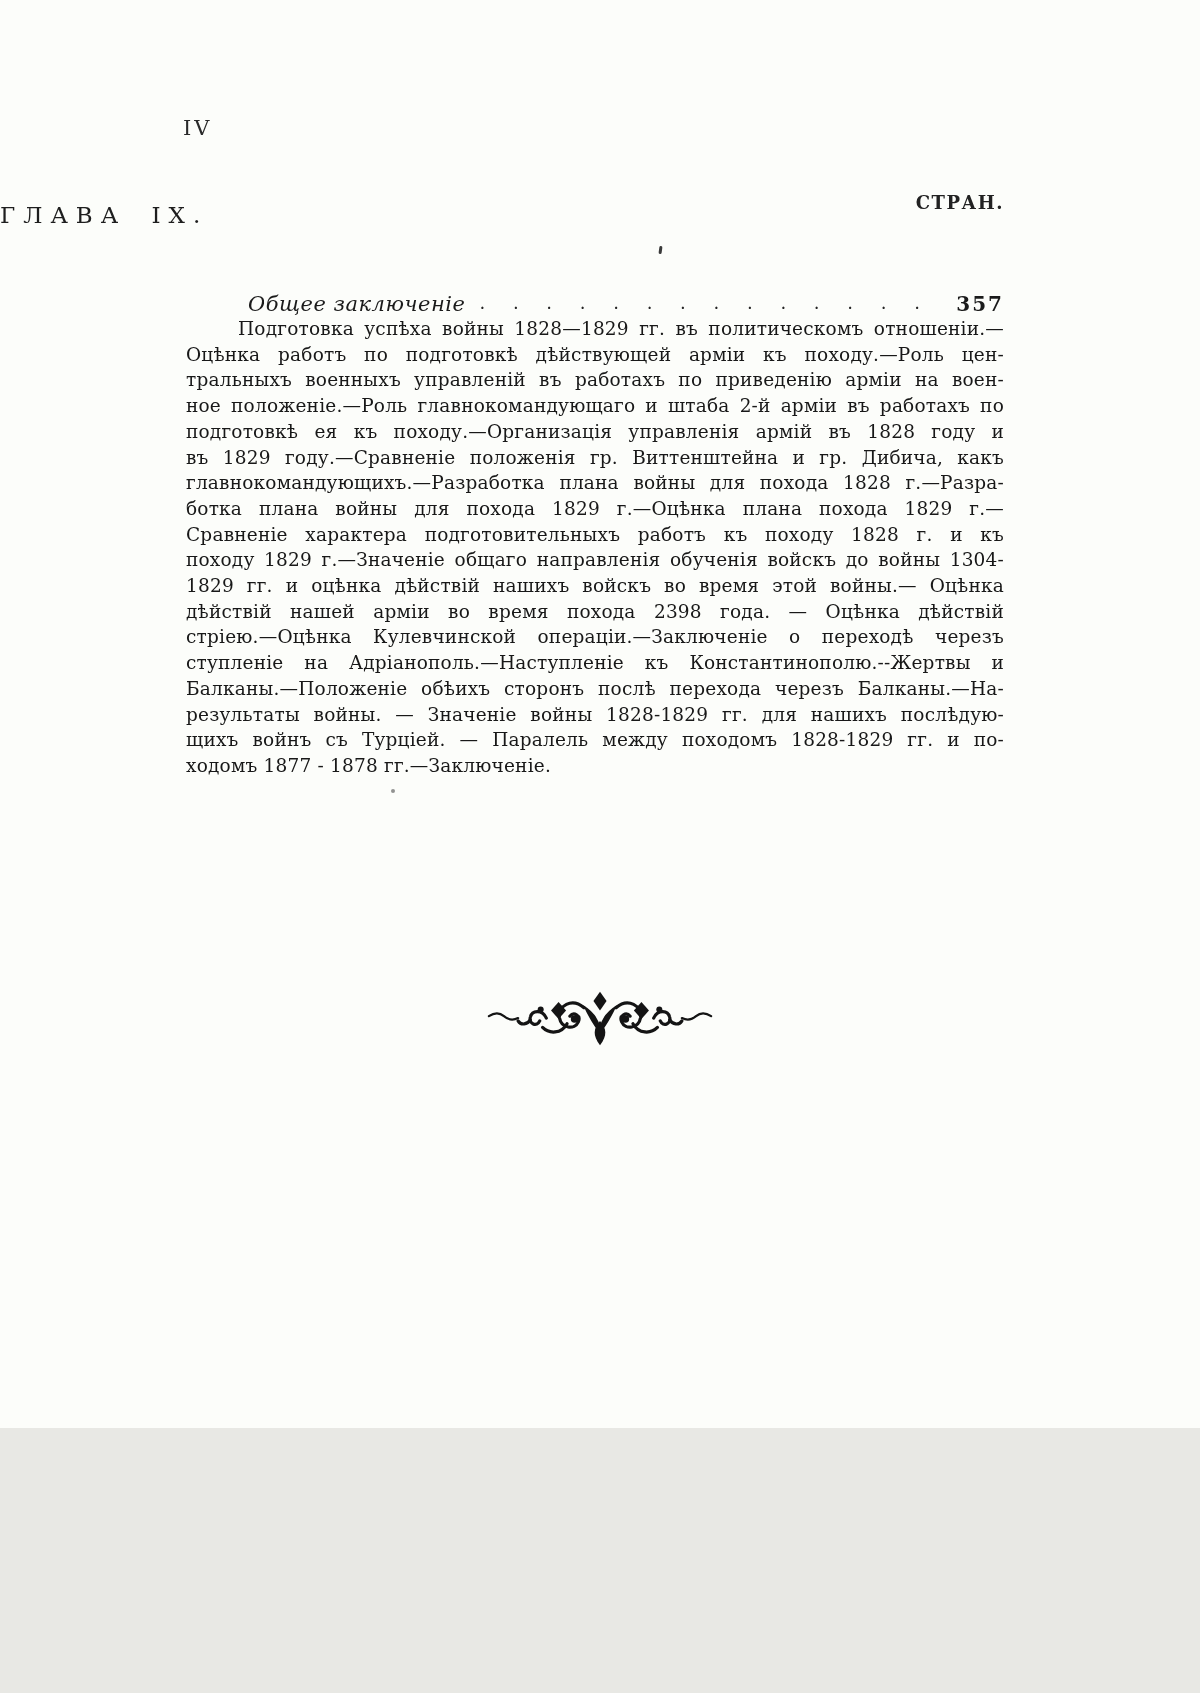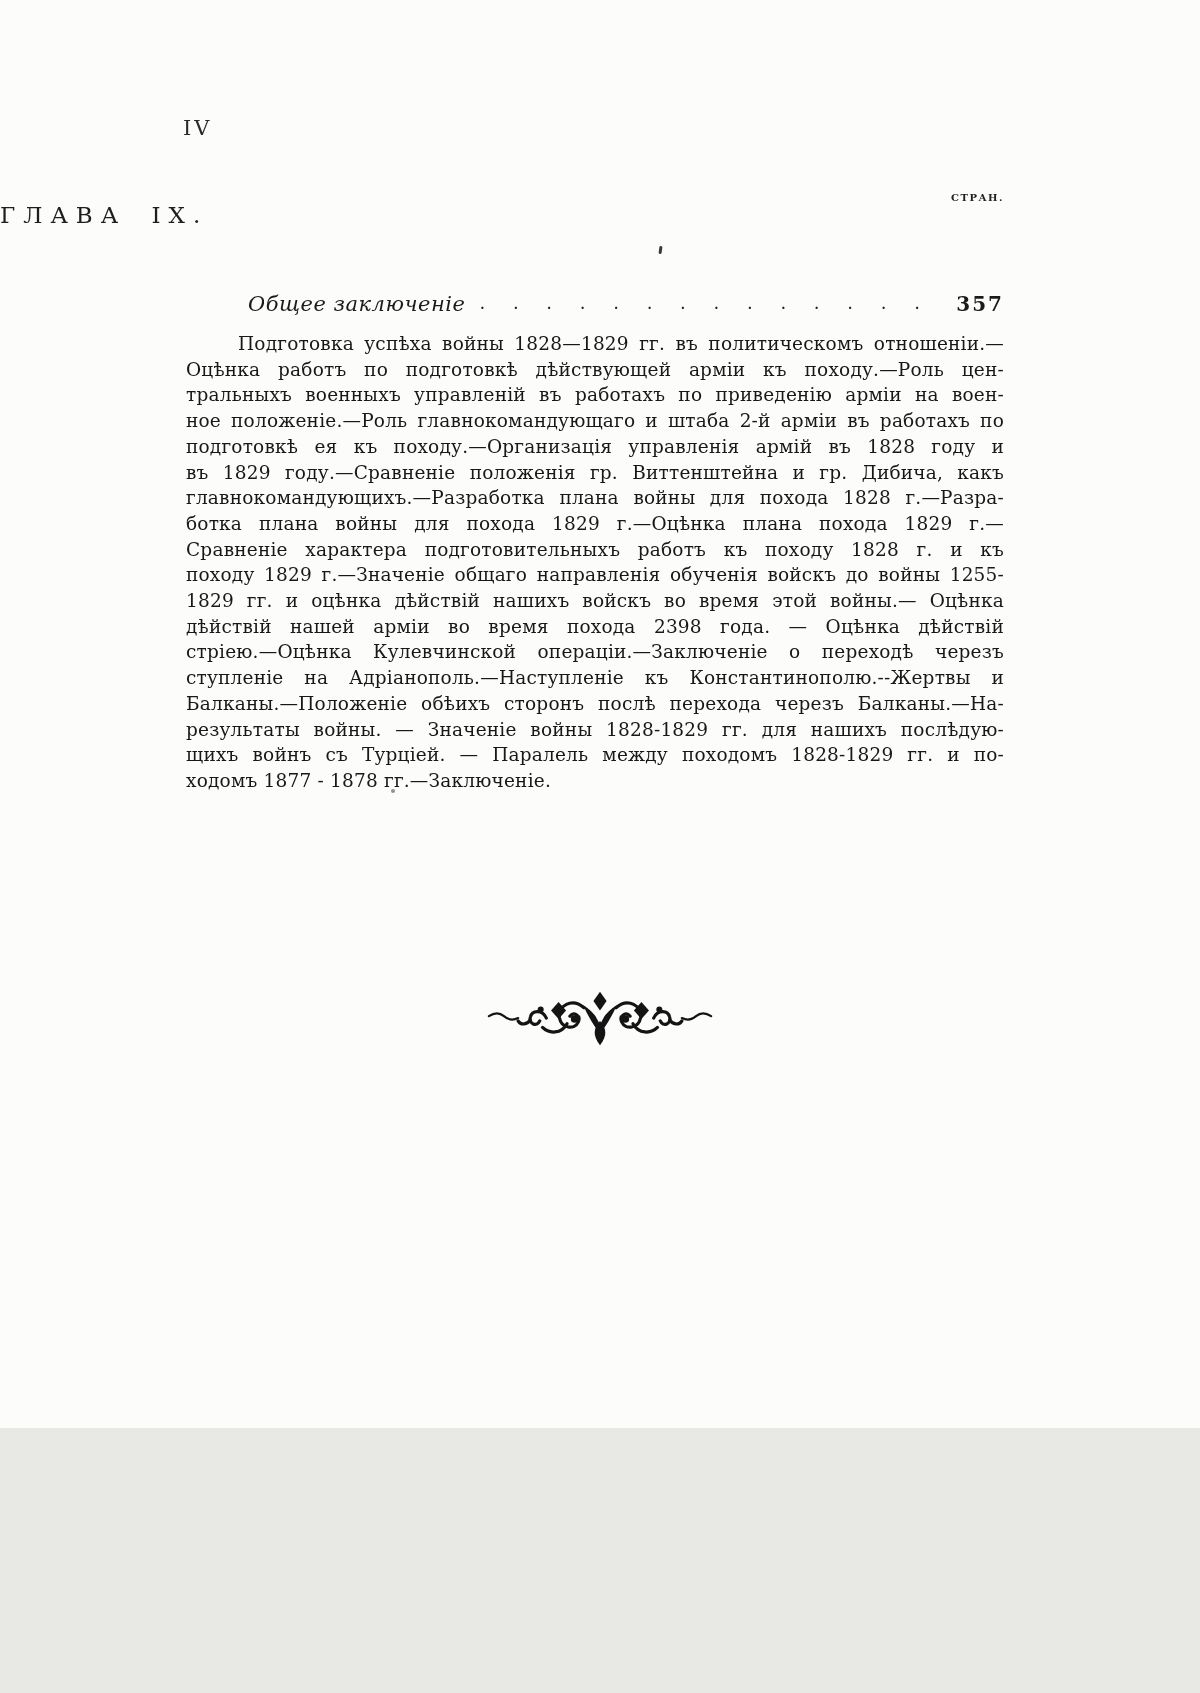--- a/index.html
+++ b/index.html
@@ -24,21 +24,21 @@
     top: 116px;
     font-size: 21px;
     letter-spacing: 3px;
     color: #2a2a2a;
   }
 
   .column-header {
     position: absolute;
     right: 196px;
     top: 192px;
-    font-size: 10px;
+    font-size: 18px;
     font-weight: bold;
     letter-spacing: 1.5px;
     color: #222;
   }
 
   .chapter-heading {
     position: absolute;
     left: 0;
     top: 202px;
     width: 100%;
@@ -75,21 +75,21 @@
   .toc-page {
     font-weight: bold;
     font-size: 20px;
     letter-spacing: 2px;
     padding-left: 10px;
   }
 
   .summary {
     position: absolute;
     left: 186px;
-    top: 331px;
+    top: 316px;
     width: 818px;
     font-size: 18.5px;
     line-height: 25.7px;
     color: #181818;
   }
   .summary .line {
     text-align: justify;
     text-align-last: justify;
     white-space: normal;
     letter-spacing: 0.2px;
@@ -149,21 +149,21 @@
   <div class="summary">
     <div class="line first">Подготовка успѣха войны 1828—1829 гг. въ политическомъ отношеніи.—</div>
     <div class="line">Оцѣнка работъ по подготовкѣ дѣйствующей арміи къ походу.—Роль цен-</div>
     <div class="line">тральныхъ военныхъ управленій въ работахъ по приведенію арміи на воен-</div>
     <div class="line">ное положеніе.—Роль главнокомандующаго и штаба 2-й арміи въ работахъ по</div>
     <div class="line">подготовкѣ ея къ походу.—Организація управленія армій въ 1828 году и</div>
     <div class="line">въ 1829 году.—Сравненіе положенія гр. Виттенштейна и гр. Дибича, какъ</div>
     <div class="line">главнокомандующихъ.—Разработка плана войны для похода 1828 г.—Разра-</div>
     <div class="line">ботка плана войны для похода 1829 г.—Оцѣнка плана похода 1829 г.—</div>
     <div class="line">Сравненіе характера подготовительныхъ работъ къ походу 1828 г. и къ</div>
-    <div class="line">походу 1829 г.—Значеніе общаго направленія обученія войскъ до войны 1255-</div>
+    <div class="line">походу 1829 г.—Значеніе общаго направленія обученія войскъ до войны 1304-</div>
     <div class="line">1829 гг. и оцѣнка дѣйствій нашихъ войскъ во время этой войны.— Оцѣнка</div>
     <div class="line">дѣйствій нашей арміи во время похода 2398 года. — Оцѣнка дѣйствій</div>
     <div class="line">стріею.—Оцѣнка Кулевчинской операціи.—Заключеніе о переходѣ черезъ</div>
     <div class="line">ступленіе на Адріанополь.—Наступленіе къ Константинополю.--Жертвы и</div>
     <div class="line">Балканы.—Положеніе обѣихъ сторонъ послѣ перехода черезъ Балканы.—На-</div>
     <div class="line">результаты войны. — Значеніе войны 1828-1829 гг. для нашихъ послѣдую-</div>
     <div class="line">щихъ войнъ съ Турціей. — Паралель между походомъ 1828-1829 гг. и по-</div>
     <div class="line last">ходомъ 1877 - 1878 гг.—Заключеніе.</div>
   </div>
 

